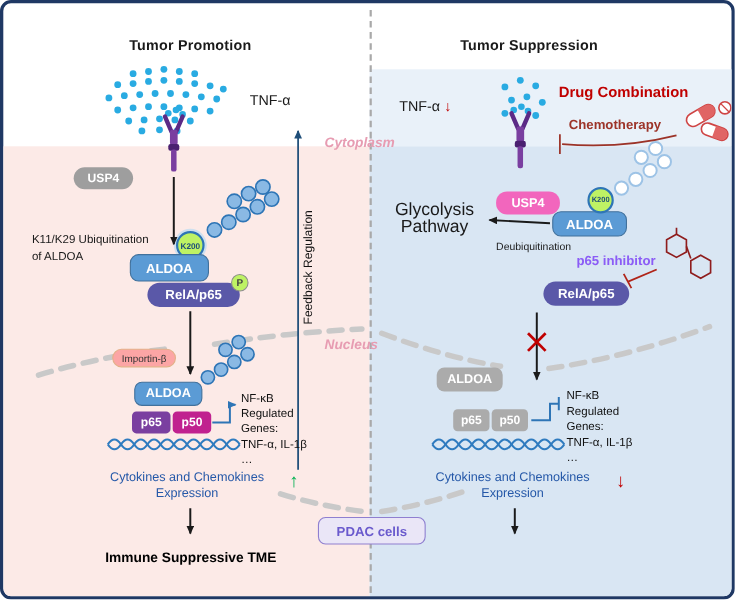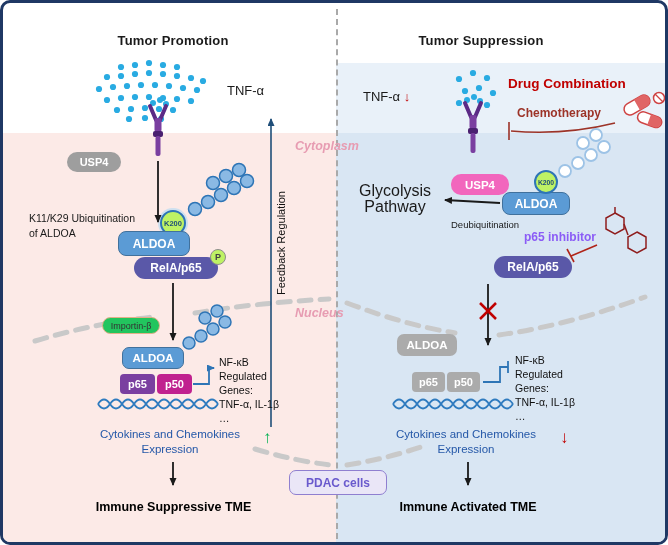--- a/index.html
+++ b/index.html
@@ -233,31 +233,31 @@
 
   <div class="pill z2" style="left:64px;top:149px;width:54px;height:20px;background:#9e9e9e;border-radius:10px;font-size:11px;">USP4</div>
 
   <div class="lbl z2" style="left:26px;top:180px;width:156px;font-size:10.5px;line-height:15px;margin-top:28px;">
     <div>K11/K29 Ubiquitination</div>
     <div>of ALDOA</div>
   </div>
 
   <div class="lbl vtext z2" style="left:272px;top:140px;height:200px;">Feedback Regulation</div>
 
-  <div class="lbl organelle z2" style="left:292px;top:136px;">Cytoplasm</div>
+  <div class="lbl organelle z2" style="left:292px;top:120px;">Cytoplasm</div>
 
   <div class="circ z2" style="position:absolute;left:157px;top:207px;width:26px;height:26px;border:2px solid #2e75b6;font-size:7.5px;color:#1f4e79;">K200</div>
 
   <div class="pill z2" style="left:115px;top:228px;width:72px;height:25px;background:#5b9bd5;border:1px solid #41719c;border-radius:8px;font-size:12px;">ALDOA</div>
 
   <div class="pill z2" style="left:131px;top:254px;width:84px;height:22px;background:#5a58a8;border-radius:11px;font-size:12px;">RelA/p65</div>
 
   <div class="circ z2" style="position:absolute;left:207px;top:246px;width:16px;height:16px;border:1.5px solid #8c8c8c;font-size:9px;color:#444;">P</div>
 
-  <div class="circ z2" style="position:absolute;left:99px;top:314px;width:58px;height:17px;border-radius:9px;background:#22c55e;border:1px solid #e3b088;font-size:9px;font-weight:400;color:#333;">Importin-β</div>
+  <div class="circ z2" style="position:absolute;left:99px;top:314px;width:58px;height:17px;border-radius:9px;background:#fca5a5;border:1px solid #e3b088;font-size:9px;font-weight:400;color:#333;">Importin-β</div>
 
   <div class="lbl organelle z2" style="left:292px;top:303px;">Nucleus</div>
 
   <div class="pill z2" style="left:119px;top:344px;width:62px;height:22px;background:#5b9bd5;border:1px solid #41719c;border-radius:7px;font-size:11.5px;">ALDOA</div>
 
   <div class="pill z2" style="left:117px;top:371px;width:35px;height:20px;background:#7a3fa0;border-radius:4px;font-size:11px;">p65</div>
 
   <div class="pill z2" style="left:154px;top:371px;width:35px;height:20px;background:#c0218f;border-radius:4px;font-size:11px;">p50</div>
 
   <div class="lbl genes z2" style="left:216px;top:352px;width:80px;">
@@ -319,17 +319,16 @@
     <div>…</div>
   </div>
 
   <div class="lbl cyto z2" style="left:368px;top:424px;width:190px;">
     <div>Cytokines and Chemokines</div>
     <div>Expression</div>
   </div>
 
   <div class="lbl z2" style="left:557px;top:425px;color:#c00000;font-size:17px;font-weight:700;">↓</div>
 
-  <div class="lbl tme z2" style="left:355px;top:497px;width:220px;">Immune Activated TME</div>
 
   <div class="pdac z3" style="left:286px;top:467px;width:96px;height:23px;">PDAC cells</div>
 
 </div>
 
 </body></html>

